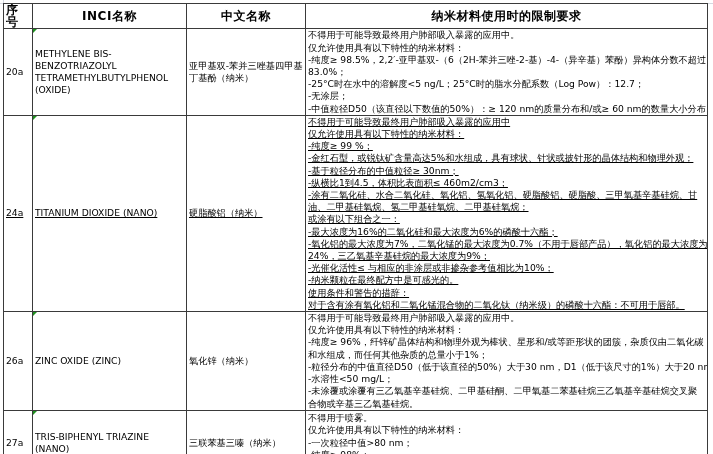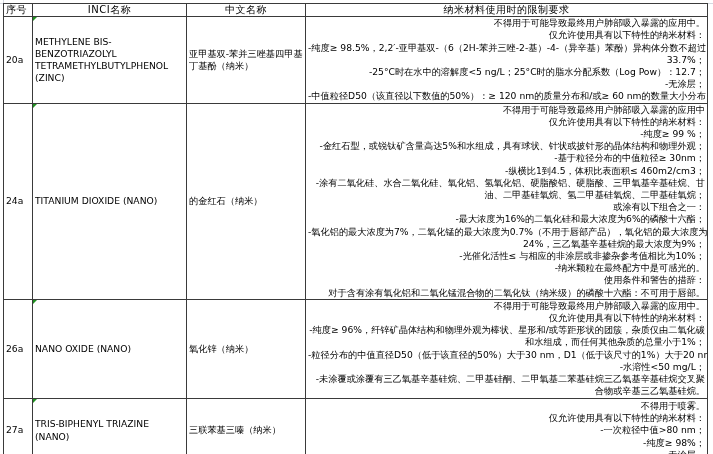--- a/index.html
+++ b/index.html
@@ -27,36 +27,36 @@
     table.sheet col.c-req { width: 402px; }
     table.sheet th, table.sheet td {
       border: 1px solid #3a3a3a;
       padding: 0 2px;
       font-size: 9.2px;
       line-height: 12.2px;
       vertical-align: middle;
       overflow: hidden;
     }
     table.sheet th {
-      font-weight: normal; text-align: center; height: 12px;
-      font-size: 10px; letter-spacing: 0.5px; margin-top: 12px;
+      font-weight: bold; text-align: center; height: 12px;
+      font-size: 12px; letter-spacing: 0.5px; margin-top: 12px;
     }
     table.sheet th.h-no { text-align: left; }
     td.no { text-align: left; padding: 0; }
     td.inci { font-size: 8.6px; position: relative; }
     td.inci::before {
       content: ""; position: absolute; left: 0; top: 0;
       width: 0; height: 0;
       border-top: 4px solid #1f8f1f; border-right: 4px solid transparent;
     }
     td.cn { font-size: 9.4px; }
     td.req { vertical-align: top; padding-top: 0; padding-bottom: 0; }
-    td.req .line { display: block; white-space: nowrap; text-align: right; }
+    td.req .line { display: block; white-space: nowrap; }
     tr.r20 td { height: 83px; }
-    tr.r24 td { height: 193px; }
+    tr.r24 td { height: 193px; text-decoration: underline; }
     tr.r26 td { height: 91px; }
     tr.r27 td { height: 64px; }
   </style>
 </head>
 <body>
 
 <div class="gridline-top"></div>
 <div class="gridline-left"></div>
 
 <table class="sheet">
@@ -71,37 +71,37 @@
       <th class="h-no">序号</th>
       <th>INCI名称</th>
       <th>中文名称</th>
       <th>纳米材料使用时的限制要求</th>
     </tr>
   </thead>
   <tbody>
 
     <tr class="r20">
       <td class="no">20a</td>
-      <td class="inci">METHYLENE BIS-BENZOTRIAZOLYL TETRAMETHYLBUTYLPHENOL (ZINC)</td>
+      <td class="inci">METHYLENE BIS-BENZOTRIAZOLYL TETRAMETHYLBUTYLPHENOL (OXIDE)</td>
       <td class="cn">亚甲基双-苯并三唑基四甲基丁基酚（纳米）</td>
       <td class="req">
         <span class="line">不得用于可能导致最终用户肺部吸入暴露的应用中。</span>
         <span class="line">仅允许使用具有以下特性的纳米材料：</span>
         <span class="line">-纯度≥ 98.5%，2,2′-亚甲基双-（6（2H-苯并三唑-2-基）-4-（异辛基）苯酚）异构体分数不超过</span>
-        <span class="line">33.7%；</span>
+        <span class="line">83.0%；</span>
         <span class="line">-25°C时在水中的溶解度&lt;5 ng/L；25°C时的脂水分配系数（Log Pow）：12.7；</span>
         <span class="line">-无涂层；</span>
         <span class="line">-中值粒径D50（该直径以下数值的50%）：≥ 120 nm的质量分布和/或≥ 60 nm的数量大小分布。</span>
       </td>
     </tr>
 
     <tr class="r24">
       <td class="no">24a</td>
       <td class="inci">TITANIUM DIOXIDE (NANO)</td>
-      <td class="cn">的金红石（纳米）</td>
+      <td class="cn">硬脂酸铝（纳米）</td>
       <td class="req">
         <span class="line">不得用于可能导致最终用户肺部吸入暴露的应用中</span>
         <span class="line">仅允许使用具有以下特性的纳米材料：</span>
         <span class="line">-纯度≥ 99 %；</span>
         <span class="line">-金红石型，或锐钛矿含量高达5%和水组成，具有球状、针状或披针形的晶体结构和物理外观；</span>
         <span class="line">-基于粒径分布的中值粒径≥ 30nm；</span>
         <span class="line">-纵横比1到4.5，体积比表面积≤ 460m2/cm3；</span>
         <span class="line">-涂有二氧化硅、水合二氧化硅、氧化铝、氢氧化铝、硬脂酸铝、硬脂酸、三甲氧基辛基硅烷、甘</span>
         <span class="line">油、二甲基硅氧烷、氢二甲基硅氧烷、二甲基硅氧烷；</span>
         <span class="line">或涂有以下组合之一：</span>
@@ -110,21 +110,21 @@
         <span class="line">24%，三乙氧基辛基硅烷的最大浓度为9%；</span>
         <span class="line">-光催化活性≤ 与相应的非涂层或非掺杂参考值相比为10%；</span>
         <span class="line">-纳米颗粒在最终配方中是可感光的。</span>
         <span class="line">使用条件和警告的措辞：</span>
         <span class="line">对于含有涂有氧化铝和二氧化锰混合物的二氧化钛（纳米级）的磷酸十六酯：不可用于唇部。</span>
       </td>
     </tr>
 
     <tr class="r26">
       <td class="no">26a</td>
-      <td class="inci">NANO OXIDE (NANO)</td>
+      <td class="inci">ZINC OXIDE (ZINC)</td>
       <td class="cn">氧化锌（纳米）</td>
       <td class="req">
         <span class="line">不得用于可能导致最终用户肺部吸入暴露的应用中。</span>
         <span class="line">仅允许使用具有以下特性的纳米材料：</span>
         <span class="line">-纯度≥ 96%，纤锌矿晶体结构和物理外观为棒状、星形和/或等距形状的团簇，杂质仅由二氧化碳</span>
         <span class="line">和水组成，而任何其他杂质的总量小于1%；</span>
         <span class="line">-粒径分布的中值直径D50（低于该直径的50%）大于30 nm，D1（低于该尺寸的1%）大于20 nm；</span>
         <span class="line">-水溶性&lt;50 mg/L；</span>
         <span class="line">-未涂覆或涂覆有三乙氧基辛基硅烷、二甲基硅酮、二甲氧基二苯基硅烷三乙氧基辛基硅烷交叉聚</span>
         <span class="line">合物或辛基三乙氧基硅烷。</span>

